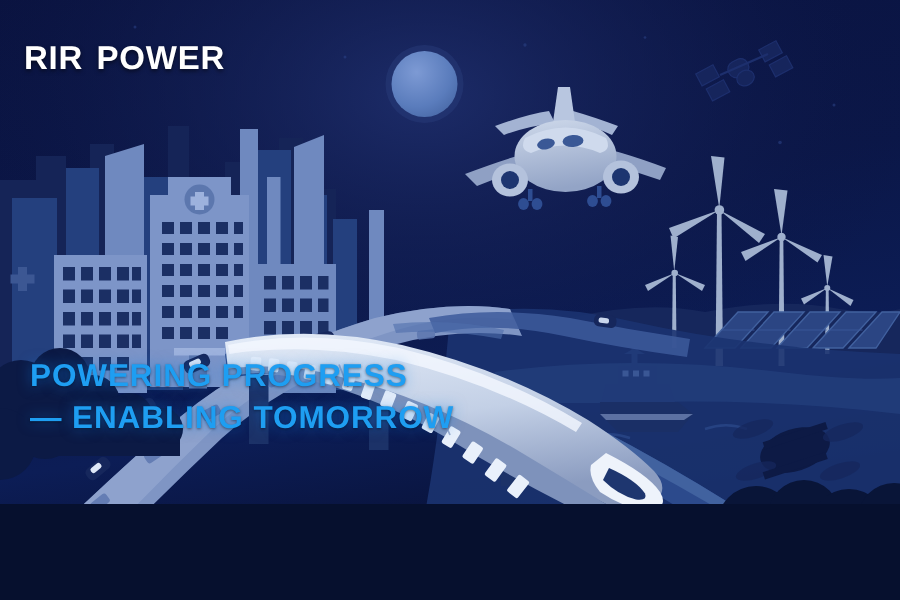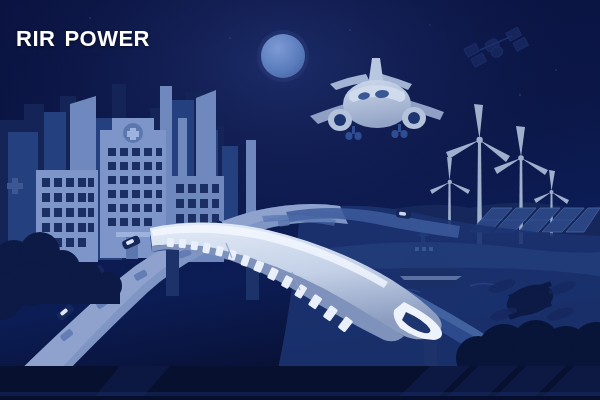--- a/index.html
+++ b/index.html
@@ -1,18 +1,18 @@
 <!DOCTYPE html>
 <html><head>
 <meta charset="utf-8">
 <title>RIR Power Banner</title>
 <style>
   html,body{margin:0;padding:0;background:#06102e;}
   .stage{
-    position:relative;width:600px;height:396px;overflow:hidden;
+    position:relative;width:600px;height:336px;overflow:hidden;
     font-family:"Liberation Sans","DejaVu Sans",sans-serif;
     background:
       radial-gradient(ellipse 70% 55% at 47% 18%, #112croppedx 0%, transparent 0%),
       linear-gradient(175deg,#0a1340 0%,#0b1645 38%,#0c1a4e 62%,#091238 100%);
   }
   .layer{position:absolute;inset:0;}
   svg.layer{display:block;width:600px;height:400px;}
 
   
   .logo{
@@ -473,14 +473,16 @@
       </g>
     </g>
 
     <rect x="0" y="0" width="600" height="400" fill="none"></rect>
   </svg>
 
   <div class="logo">
     <span class="mark">RIR</span><span class="gap"></span><span class="mark">POWER</span>
   </div>
 
+  <div class="tagline">POWERING PROGRESS
+— ENABLING TOMORROW</div>
 
 </div>
 
 </body></html>

